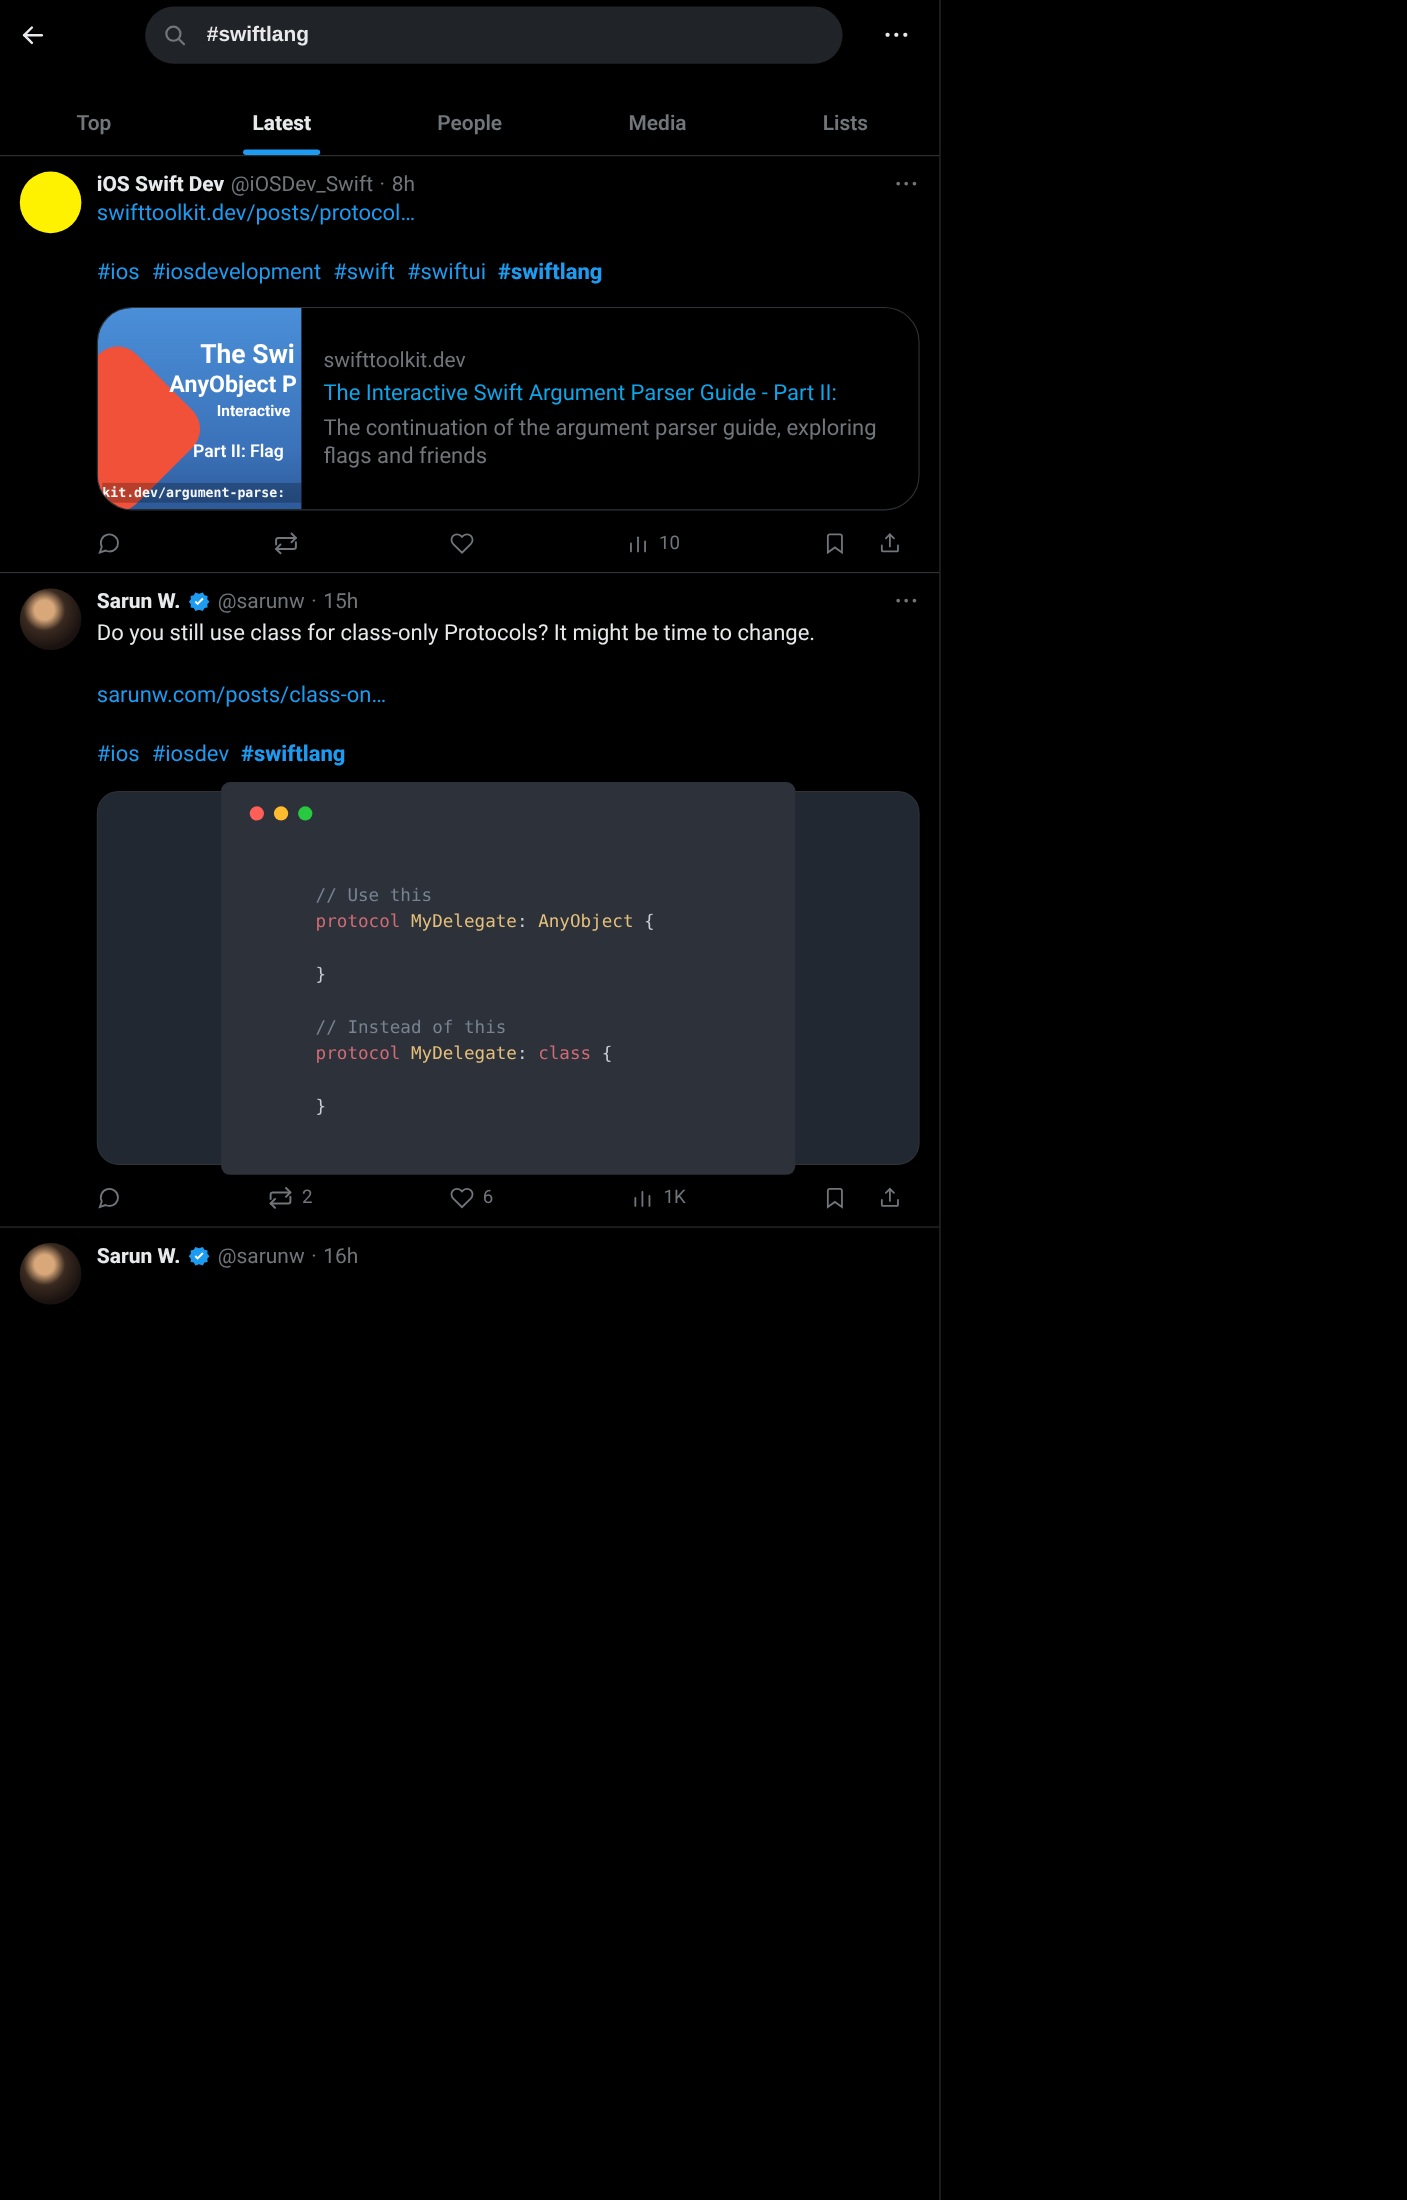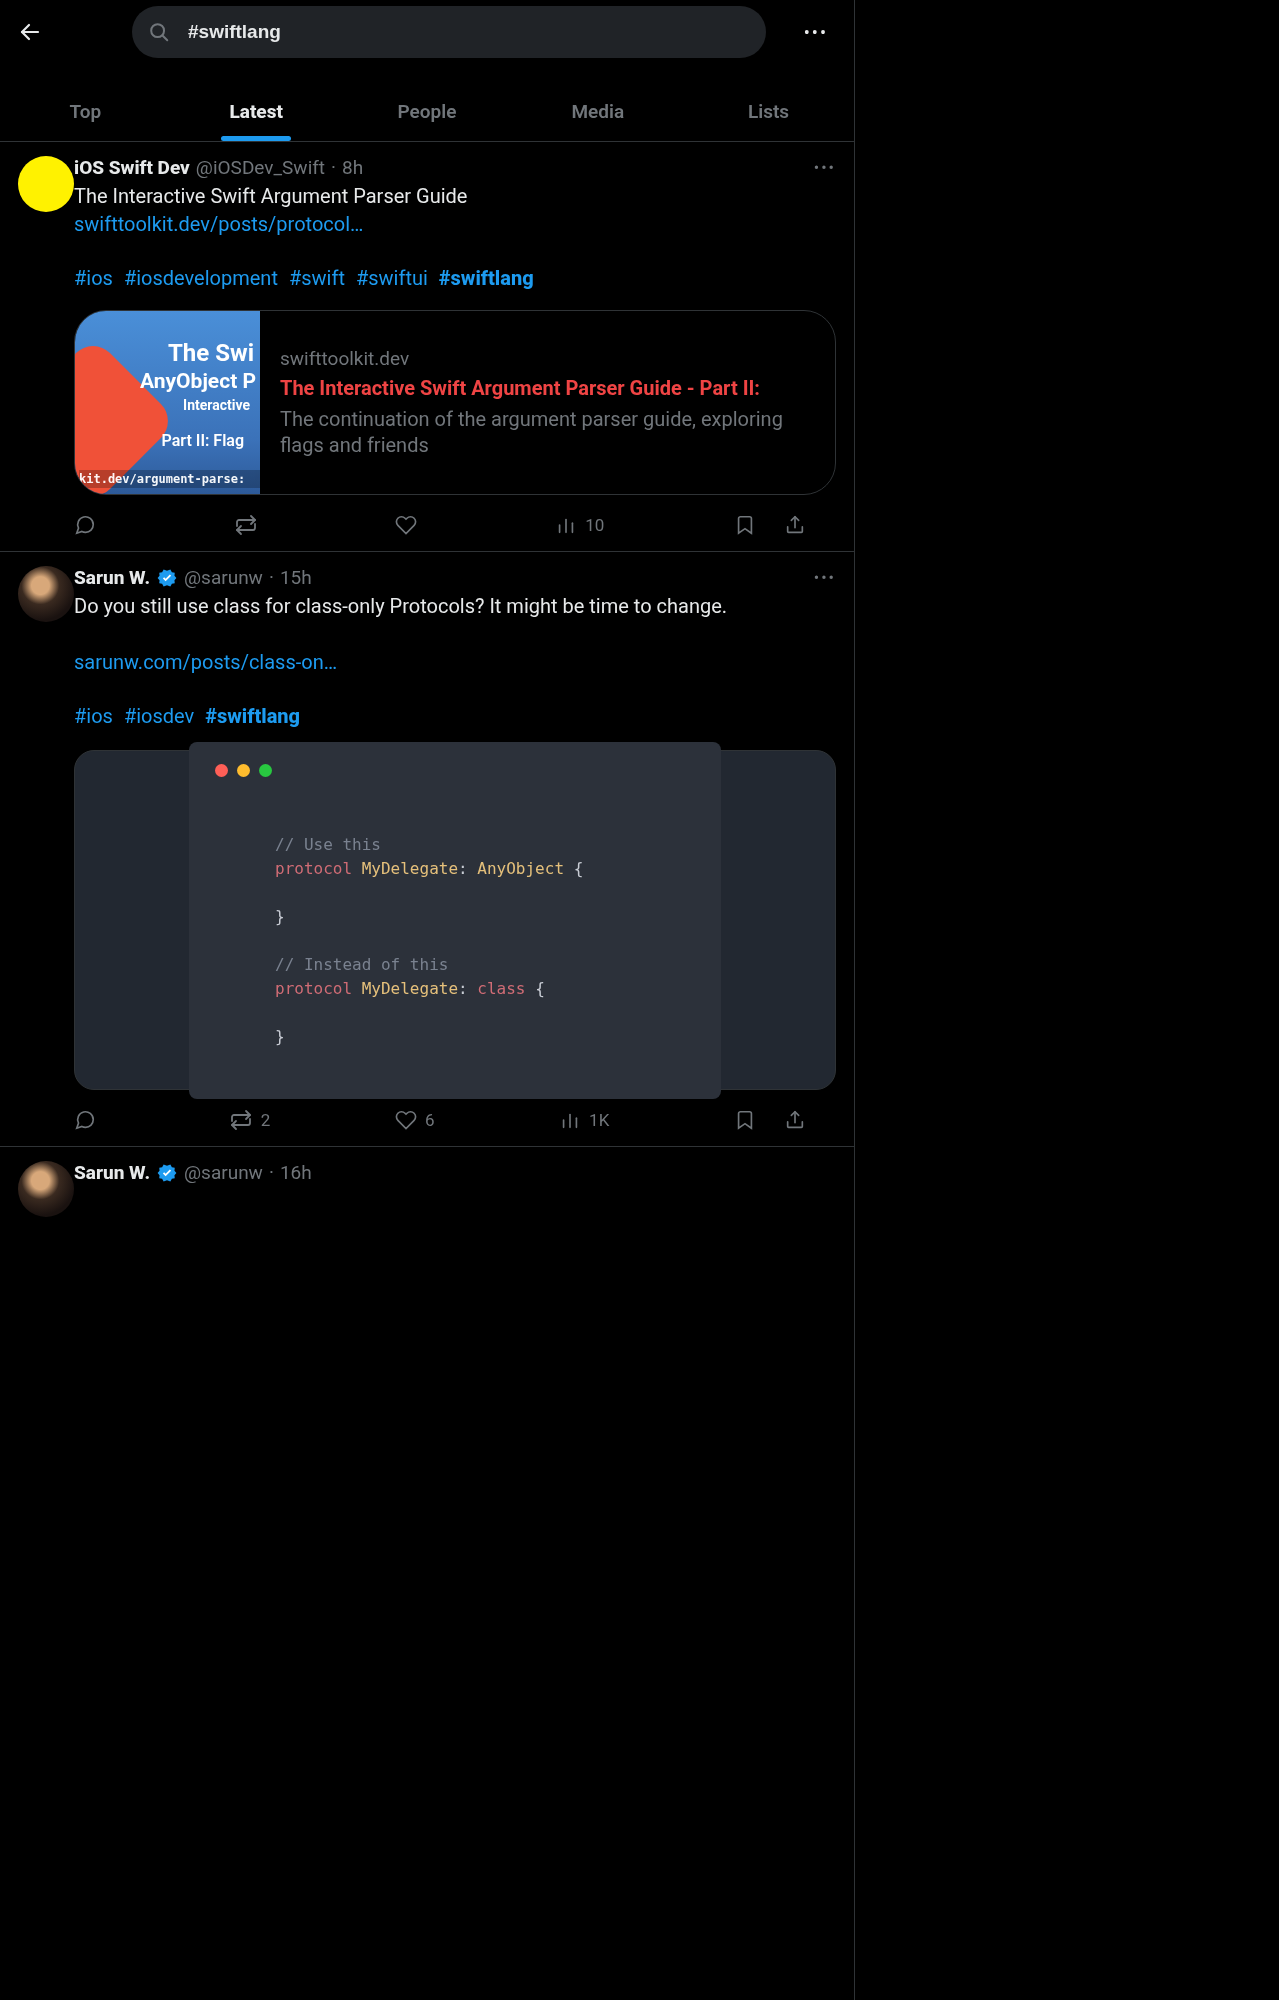--- a/index.html
+++ b/index.html
@@ -79,20 +79,21 @@
   transform: translateX(-50%);
   width: 70px;
   height: 5px;
   background: #1d9bf0;
   border-radius: 3px;
 }
 .tweet {
   display: flex;
   padding: 14px 18px;
   border-bottom: 1px solid #2f3336;
+  gap: 14px;
 }
 .avatar {
   width: 56px; height: 56px;
   border-radius: 50%;
   flex-shrink: 0;
 }
 .avatar.yellow { background: #fff200; }
 .avatar.photo {
   background: radial-gradient(circle at 40% 35%, #d8a87a 18%, #3a2a20 38%, #1a1210 70%);
 }
@@ -161,21 +162,21 @@
 .card-thumb .t4 { position:absolute; top:120px; right:16px; font-size:16px; font-weight:600; }
 .card-thumb .t5 { position:absolute; bottom:6px; left:4px; font-size:12px; font-family:monospace; opacity:.95; background:rgba(0,0,0,.25); padding:2px 0; width:100%; }
 .card-meta {
   padding: 18px 20px;
   display: flex;
   flex-direction: column;
   justify-content: center;
   gap: 6px;
 }
 .card-meta .domain { color: #71767b; font-size: 19px; }
-.card-meta .title { color: #ef4444; font-size: 20px; font-weight: 700; }
+.card-meta .title { color: #0ea5e9; font-size: 20px; font-weight: 400; }
 .card-meta .desc { color: #71767b; font-size: 20px; line-height:1.3; }
 
 .code-card {
   margin-top: 20px;
   border: 1px solid #2f3336;
   border-radius: 20px;
   background: #222831;
   height: 340px;
   display: flex;
   align-items: center;
@@ -256,21 +257,20 @@
   <div class="tweet">
     <div class="avatar yellow"></div>
     <div class="tweet-body">
       <div class="tweet-head">
         <span class="name">iOS Swift Dev</span>
         <span class="handle">@iOSDev_Swift</span>
         <span class="dot">·</span>
         <span class="time">8h</span>
         <span class="more">•••</span>
       </div>
-      <div class="tweet-text">The Interactive Swift Argument Parser Guide</div>
       <div class="link-line"><a class="link">swifttoolkit.dev/posts/protocol…</a></div>
       <div class="hashtags">
         <span>#ios</span>
         <span>#iosdevelopment</span>
         <span>#swift</span>
         <span>#swiftui</span>
         <span class="bold">#swiftlang</span>
       </div>
 
       <div class="card">

